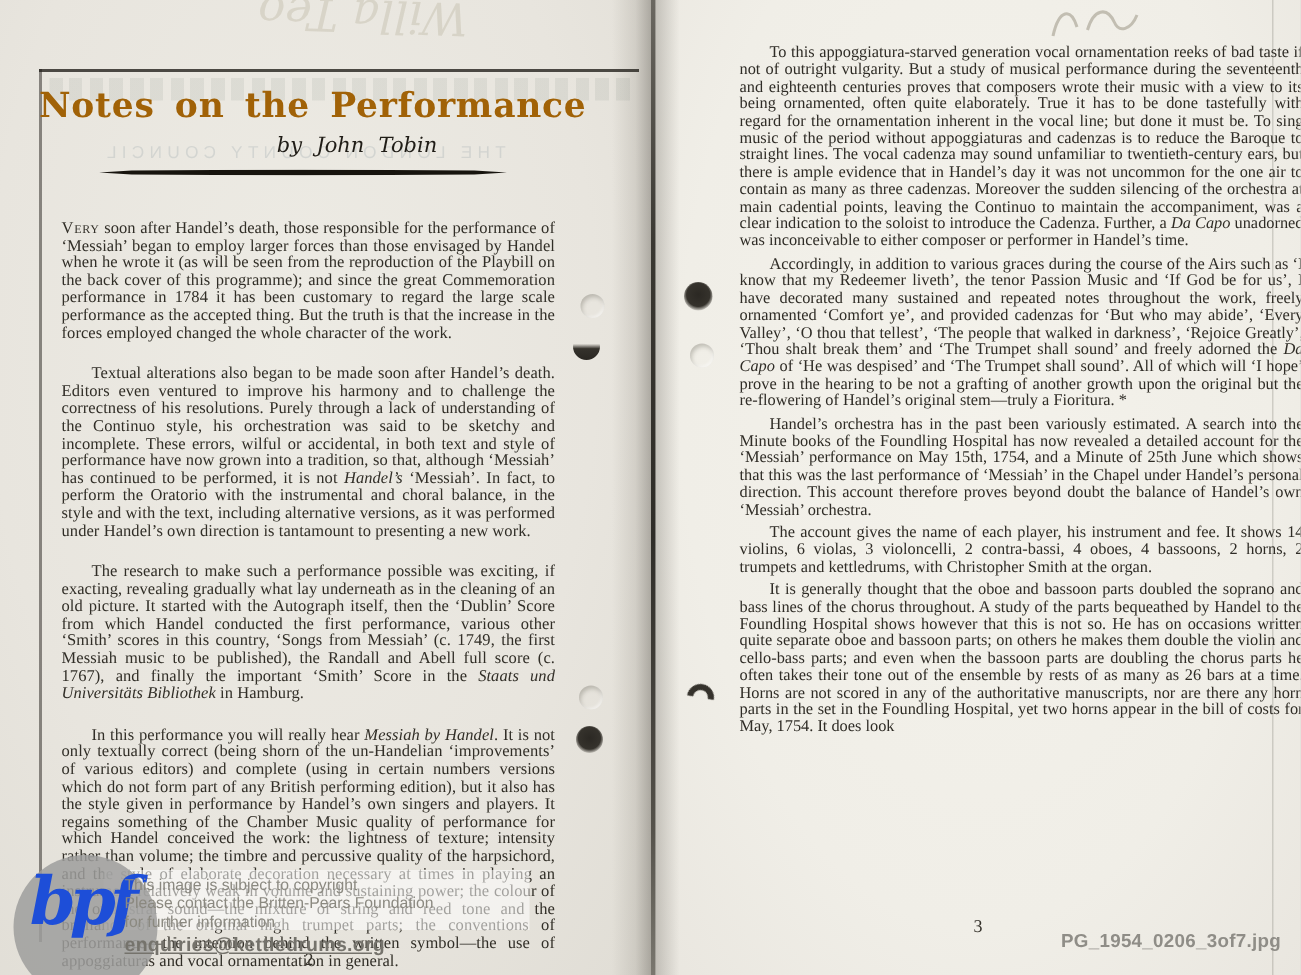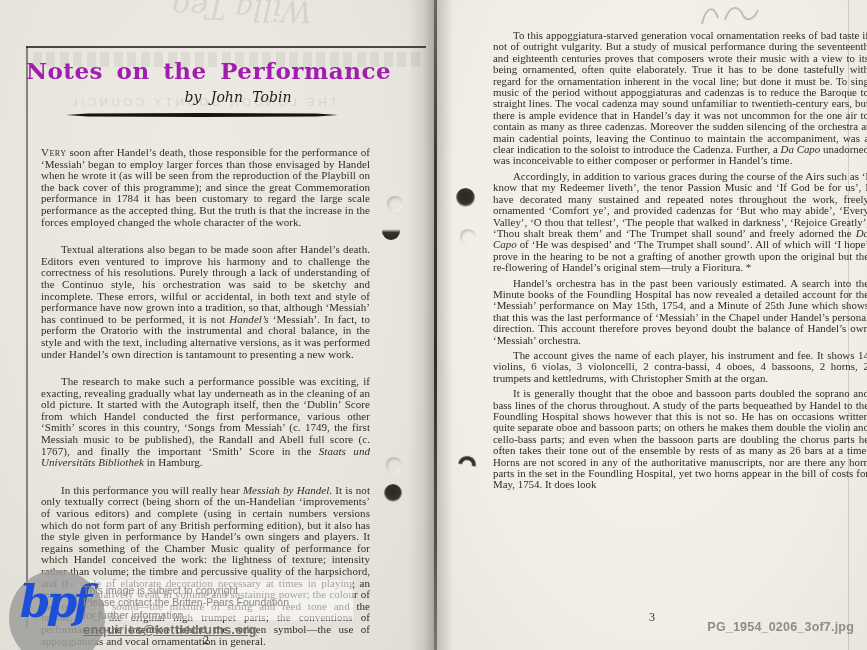--- a/index.html
+++ b/index.html
@@ -27,21 +27,21 @@
     background:repeating-linear-gradient(90deg,#5a6a60 0 9px,transparent 9px 13px,#5a6a60 13px 22px,transparent 22px 27px);}
   #ghost-council{position:absolute;left:30px;top:96px;width:345px;z-index:2;
     transform:scaleX(-1);font-family:"Liberation Sans",sans-serif;font-size:11.5px;
     letter-spacing:3.5px;color:#93a0a6;opacity:.26;text-align:center;white-space:nowrap;}
   #pencil-mark{position:absolute;left:698px;top:2px;z-index:2;}
 
   
   #lp-frame-top{position:absolute;left:26px;top:46px;width:400px;height:1.5px;background:rgba(35,32,27,.8);z-index:3;}
   #lp-frame-left{position:absolute;left:26px;top:46px;width:1.5px;height:582px;background:rgba(35,32,27,.5);z-index:3;}
   #lp-title{position:absolute;left:26px;top:57px;width:360px;text-align:center;z-index:4;white-space:nowrap;
-    font-family:"DejaVu Serif",serif;font-weight:bold;font-size:23px;letter-spacing:.5px;word-spacing:5px;color:#a21caf;}
+    font-family:"DejaVu Serif",serif;font-weight:bold;font-size:23px;letter-spacing:.5px;word-spacing:5px;color:#a16207;}
   #lp-byline{position:absolute;left:26px;top:89px;width:360px;text-align:center;z-index:4;
     font-family:"DejaVu Serif",serif;font-style:italic;font-size:14px;word-spacing:5px;color:#201d17;padding-left:32px;}
   #lp-rule{position:absolute;left:66px;top:113px;width:272px;height:4px;background:#17140e;z-index:4;
     clip-path:polygon(0% 50%,8% 15%,50% 0%,92% 15%,100% 50%,92% 85%,50% 100%,8% 85%);}
 
   
   #lp-text{position:absolute;left:25px;top:131px;width:361px;z-index:4;
     font-size:11px;line-height:11.6px;text-align:justify;letter-spacing:.05px;color:#312e27;}
   #lp-text p{margin:16px;}
   #rp-text{position:absolute;left:35px;top:30px;width:376px;z-index:4;

